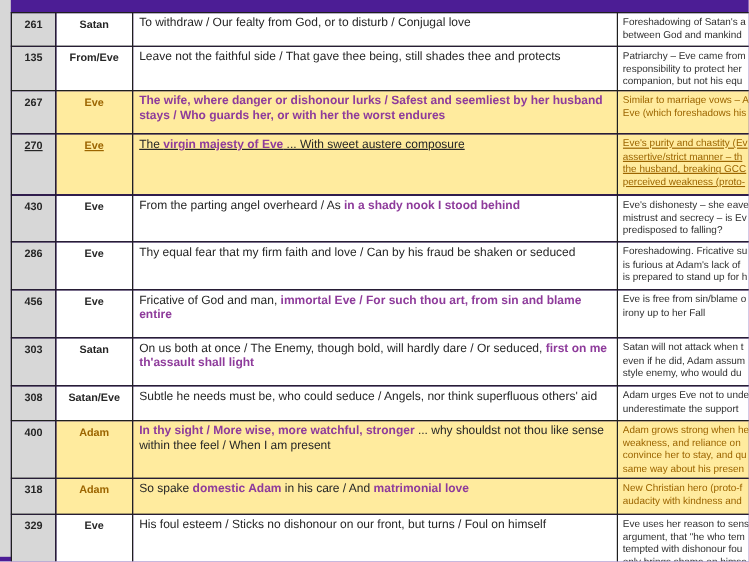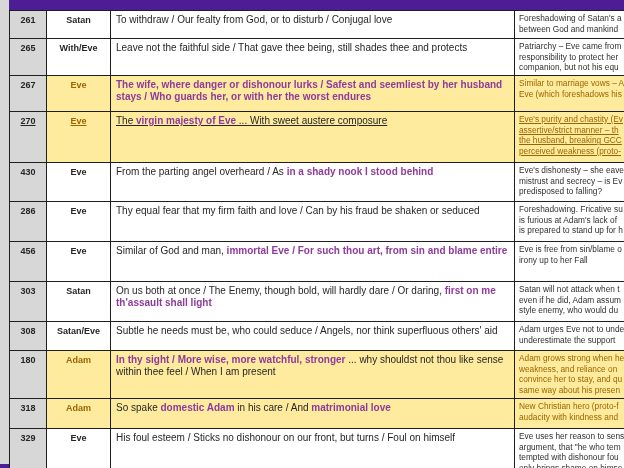--- a/index.html
+++ b/index.html
@@ -56,22 +56,22 @@
         <tr class="r0">
       <td class="line">261</td>
       <td class="speaker">Satan</td>
       <td class="quote"><span>To withdraw / Our fealty from God, or to disturb / Conjugal love</span></td>
       <td class="analysis">
             <div class="frag">Foreshadowing of Satan's a</div>
             <div class="frag">between God and mankind</div>
           </td>
     </tr>
         <tr class="r1">
-      <td class="line">265</td>
-      <td class="speaker">With/Eve</td>
+      <td class="line">135</td>
+      <td class="speaker">From/Eve</td>
       <td class="quote"><span>Leave not the faithful side / That gave thee being, still shades thee and protects</span></td>
       <td class="analysis">
             <div class="frag">Patriarchy – Eve came from</div>
             <div class="frag">responsibility to protect her</div>
             <div class="frag">companion, but not his equ</div>
           </td>
     </tr>
         <tr class="r2 hl">
       <td class="line">267</td>
       <td class="speaker">Eve</td>
@@ -108,47 +108,47 @@
       <td class="quote"><span>Thy equal fear that my firm faith and love / Can by his fraud be shaken or seduced</span></td>
       <td class="analysis">
             <div class="frag">Foreshadowing. Fricative su</div>
             <div class="frag">is furious at Adam's lack of</div>
             <div class="frag">is prepared to stand up for h</div>
           </td>
     </tr>
         <tr class="r6">
       <td class="line">456</td>
       <td class="speaker">Eve</td>
-      <td class="quote"><span>Similar of God and man, </span><span class="em">immortal Eve / For such thou art, from sin and blame entire</span></td>
+      <td class="quote"><span>Fricative of God and man, </span><span class="em">immortal Eve / For such thou art, from sin and blame entire</span></td>
       <td class="analysis">
             <div class="frag">Eve is free from sin/blame o</div>
             <div class="frag">irony up to her Fall</div>
           </td>
     </tr>
         <tr class="r7">
       <td class="line">303</td>
       <td class="speaker">Satan</td>
-      <td class="quote"><span>On us both at once / The Enemy, though bold, will hardly dare / Or daring, </span><span class="em">first on me th'assault shall light</span></td>
+      <td class="quote"><span>On us both at once / The Enemy, though bold, will hardly dare / Or seduced, </span><span class="em">first on me th'assault shall light</span></td>
       <td class="analysis">
             <div class="frag">Satan will not attack when t</div>
             <div class="frag">even if he did, Adam assum</div>
             <div class="frag">style enemy, who would du</div>
           </td>
     </tr>
         <tr class="r8">
       <td class="line">308</td>
       <td class="speaker">Satan/Eve</td>
       <td class="quote"><span>Subtle he needs must be, who could seduce / Angels, nor think superfluous others' aid</span></td>
       <td class="analysis">
             <div class="frag">Adam urges Eve not to unde</div>
             <div class="frag">underestimate the support</div>
           </td>
     </tr>
         <tr class="r9 hl">
-      <td class="line">180</td>
+      <td class="line">400</td>
       <td class="speaker">Adam</td>
       <td class="quote"><span class="em">In thy sight / More wise, more watchful, stronger</span><span> ... why shouldst not thou like sense within thee feel / When I am present</span></td>
       <td class="analysis">
             <div class="frag">Adam grows strong when he</div>
             <div class="frag">weakness, and reliance on</div>
             <div class="frag">convince her to stay, and qu</div>
             <div class="frag">same way about his presen</div>
           </td>
     </tr>
         <tr class="r10 hl">

